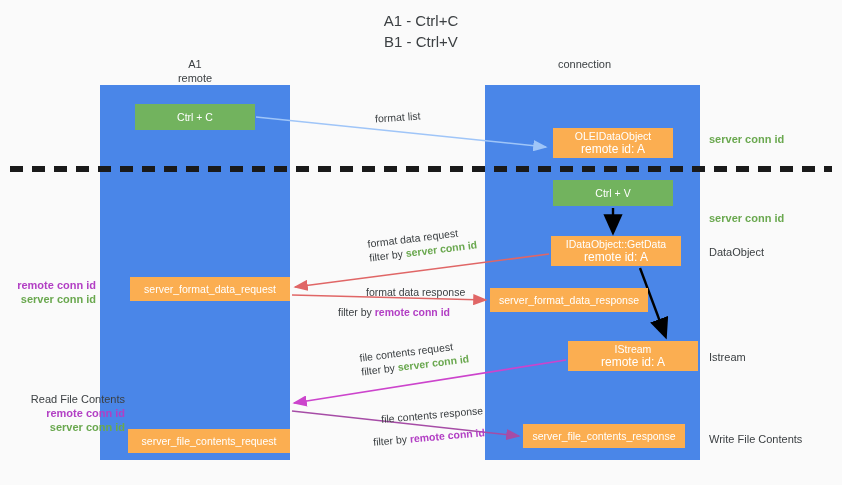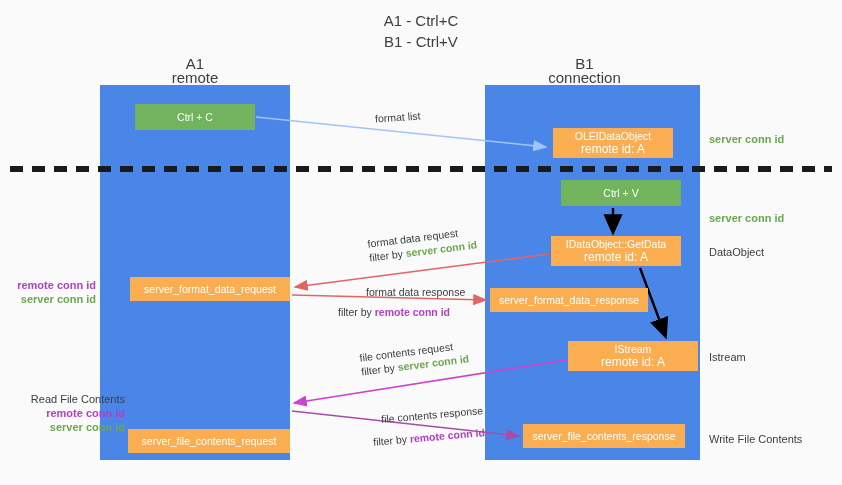--- a/index.html
+++ b/index.html
@@ -17,21 +17,21 @@
   
   #title{
     left:0;top:10px;width:842px;
     text-align:center;
     font-size:15px;line-height:21px;
     color:#3c4043;
   }
 
   
   .lane-header{
-    text-align:center;font-size:15px;line-height:14px;color:#3c4043;
+    text-align:center;font-size:11px;line-height:14px;color:#3c4043;
   }
   #hdr-a1{left:105px;top:57px;width:180px;}
   #hdr-b1{left:492px;top:57px;width:185px;}
 
   
   .lane{background:#4a86e8;}
   #lane-a1{left:100px;top:85px;width:190px;height:375px;}
   #lane-b1{left:485px;top:85px;width:215px;height:375px;}
 
   
@@ -42,21 +42,21 @@
     color:#ffffff;font-size:10.5px;line-height:13px;
     text-align:center;
     padding:10px 4px;
   }
   .box.green{background:#6aa84f;background:#72b35e;}
   .box.orange{background:#fbae51;}
   .box .l2{font-size:12px;}
 
   #box-ctrlc{left:135px;top:104px;width:120px;height:26px;}
   #box-oleobj{left:553px;top:128px;width:120px;height:30px;}
-  #box-ctrlv{left:553px;top:180px;width:120px;height:26px;margin-left:8px;}
+  #box-ctrlv{left:553px;top:180px;width:120px;height:26px;}
   #box-getdata{left:551px;top:236px;width:130px;height:30px;}
   #box-istream{left:568px;top:341px;width:130px;height:30px;}
   #box-fmtreq{left:130px;top:277px;width:160px;height:24px;}
   #box-fmtresp{left:490px;top:288px;width:158px;height:24px;}
   #box-filereq{left:128px;top:393px;width:162px;height:24px;margin-top:36px;}
   #box-fileresp{left:523px;top:424px;width:162px;height:24px;}
 
   
   .right-note{font-size:11px;line-height:14px;}
   .green-txt{color:#6aa84f;font-weight:bold;}
@@ -90,21 +90,20 @@
   <div class="abs" id="title">
     <div>A1 - Ctrl+C</div>
     <div>B1 - Ctrl+V</div>
   </div>
 
   <div class="abs lane-header" id="hdr-a1">
     <div>A1</div>
     <div>remote</div>
   </div>
   <div class="abs lane-header" id="hdr-b1">
-    <div>B1</div>
     <div>connection</div>
   </div>
 
   <div class="abs lane" id="lane-a1"></div>
   <div class="abs lane" id="lane-b1"></div>
 
   <svg class="overlay">
     <defs>
       <marker id="ah-lblue" markerWidth="9" markerHeight="7" refX="8" refY="3.5" orient="auto">
         <polygon points="0 0, 9 3.5, 0 7" fill="#9fc5f8"></polygon>

